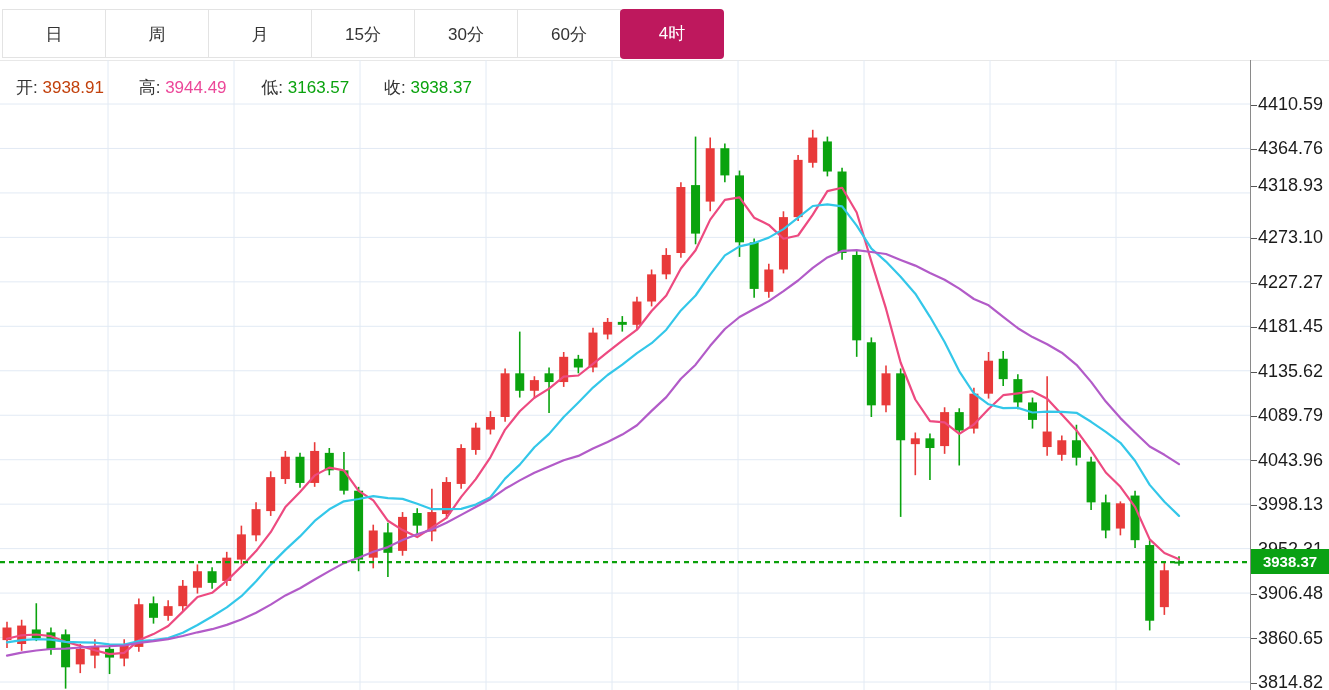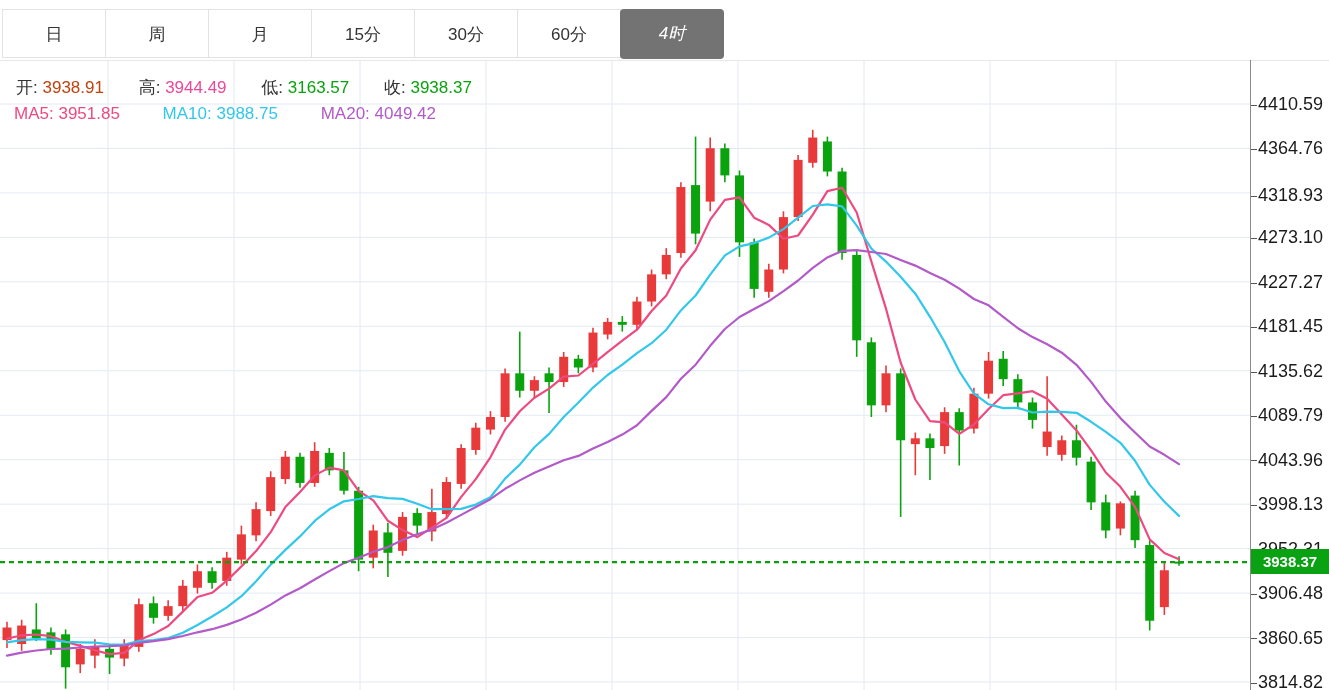--- a/index.html
+++ b/index.html
@@ -29,37 +29,32 @@
 
 <div id="app">
 
   <div id="tabbar">
       <div class="tab">日</div>
       <div class="tab">周</div>
       <div class="tab">月</div>
       <div class="tab">15分</div>
       <div class="tab">30分</div>
       <div class="tab">60分</div>
-      <div class="tab selected" style="background: #737373; font-style: italic;">4时</div>
+      <div class="tab selected" style="background: #be185d;">4时</div>
     </div>
 
   <div id="chartwrap"></div>
 
   <div id="ohlc-legend">
     <span class="item"><span class="lab">开:</span> <span class="val" style="color: #c2410c;">3938.91</span></span>
     <span class="item"><span class="lab">高:</span> <span class="val" style="color: #ec4899;">3944.49</span></span>
     <span class="item"><span class="lab">低:</span> <span class="val" style="color: rgb(10, 163, 14);">3163.57</span></span>
     <span class="item"><span class="lab">收:</span> <span class="val" style="color: rgb(10, 163, 14);">3938.37</span></span>
   </div>
 
-  <div id="ma-legend">
-    <span class="item" id="ma5item" style="color: rgb(237, 74, 128);"><span>MA5:</span> <span>3951.85</span></span>
-    <span class="item" id="ma10item" style="color: rgb(51, 199, 233);"><span>MA10:</span> <span>3988.75</span></span>
-    <span class="item" id="ma20item" style="color: rgb(178, 91, 200);"><span>MA20:</span> <span>4049.42</span></span>
-  </div>
 
   <svg id="chart-svg" width="1250" height="630">
       <line x1="108" y1="0" x2="108" y2="630" stroke="#e2eaf4" stroke-width="1"></line>
       <line x1="234" y1="0" x2="234" y2="630" stroke="#e2eaf4" stroke-width="1"></line>
       <line x1="360" y1="0" x2="360" y2="630" stroke="#e2eaf4" stroke-width="1"></line>
       <line x1="486" y1="0" x2="486" y2="630" stroke="#e2eaf4" stroke-width="1"></line>
       <line x1="612" y1="0" x2="612" y2="630" stroke="#e2eaf4" stroke-width="1"></line>
       <line x1="738" y1="0" x2="738" y2="630" stroke="#e2eaf4" stroke-width="1"></line>
       <line x1="864" y1="0" x2="864" y2="630" stroke="#e2eaf4" stroke-width="1"></line>
       <line x1="990" y1="0" x2="990" y2="630" stroke="#e2eaf4" stroke-width="1"></line>
@@ -242,21 +237,21 @@
       <rect x="1174.5" y="501.62393600000024" width="9" height="2" fill="#0aa30e"></rect>
       <polyline points="7.0,578.8 21.6,575.3 36.3,574.5 51.0,576.2 65.6,581.7 80.3,585.9 94.9,590.2 109.5,594.1 124.2,592.9 138.8,580.3 153.5,574.1 168.2,566.0 182.8,551.6 197.5,537.0 212.1,532.8 226.8,520.7 241.4,506.4 256.1,491.1 270.7,472.2 285.4,447.0 300.0,432.1 314.7,415.4 329.3,407.6 343.9,410.3 358.6,430.9 373.3,440.4 387.9,460.8 402.6,470.1 417.2,477.1 431.9,467.6 446.5,457.9 461.2,436.9 475.8,419.1 490.4,397.3 505.1,369.6 519.8,351.3 534.4,337.8 549.1,328.6 563.7,316.6 578.4,315.5 593.0,303.8 607.6,292.2 622.3,280.7 637.0,269.7 651.6,251.0 666.3,235.5 680.9,208.5 695.6,190.3 710.2,159.6 724.9,139.8 739.5,137.3 754.1,157.7 768.8,164.9 783.5,178.7 798.1,175.5 812.8,154.6 827.4,131.1 842.1,127.8 856.7,152.5 871.4,201.6 886.0,248.7 900.6,302.5 915.3,339.5 930.0,361.1 944.6,362.4 959.3,373.9 973.9,364.5 988.6,349.0 1003.2,335.2 1017.9,333.3 1032.5,331.2 1047.2,338.7 1061.8,354.6 1076.5,370.4 1091.1,390.4 1105.8,412.5 1120.4,426.8 1135.0,446.8 1149.7,479.4 1164.4,493.0 1179.0,499.3" fill="none" stroke="#ed4a80" stroke-width="2.2" stroke-linejoin="round" stroke-linecap="round"></polyline>
       <polyline points="7.0,582.4 21.6,580.1 36.3,579.2 51.0,579.6 65.6,581.9 80.3,582.4 94.9,582.7 109.5,584.3 124.2,584.6 138.8,581.0 153.5,580.0 168.2,578.1 182.8,572.8 197.5,565.0 212.1,556.5 226.8,547.4 241.4,536.2 256.1,521.3 270.7,504.6 285.4,489.9 300.0,476.4 314.7,460.9 329.3,449.3 343.9,441.3 358.6,439.0 373.3,436.2 387.9,438.1 402.6,438.9 417.2,443.7 431.9,449.2 446.5,449.1 461.2,448.9 475.8,444.6 490.4,437.2 505.1,418.6 519.8,404.6 534.4,387.3 549.1,373.9 563.7,357.0 578.4,342.5 593.0,327.6 607.6,315.0 622.3,304.7 637.0,293.1 651.6,283.2 666.3,269.7 680.9,250.4 695.6,235.5 710.2,214.6 724.9,195.4 739.5,186.4 754.1,183.1 768.8,177.6 783.5,169.1 798.1,157.7 812.8,146.0 827.4,144.4 842.1,146.3 856.7,165.6 871.4,188.6 886.0,201.6 900.6,216.8 915.3,233.7 930.0,256.8 944.6,282.0 959.3,311.3 973.9,333.5 988.6,344.3 1003.2,348.1 1017.9,347.9 1032.5,352.5 1047.2,351.6 1061.8,351.8 1076.5,352.8 1091.1,361.8 1105.8,371.8 1120.4,382.8 1135.0,400.7 1149.7,424.9 1164.4,441.7 1179.0,455.9" fill="none" stroke="#33c7e9" stroke-width="2.2" stroke-linejoin="round" stroke-linecap="round"></polyline>
       <polyline points="7.0,595.6 21.6,592.7 36.3,590.5 51.0,589.0 65.6,588.7 80.3,587.5 94.9,586.5 109.5,586.2 124.2,585.5 138.8,582.9 153.5,581.2 168.2,579.1 182.8,576.0 197.5,572.3 212.1,569.2 226.8,564.9 241.4,559.5 256.1,552.8 270.7,544.6 285.4,535.4 300.0,528.2 314.7,519.5 329.3,511.1 343.9,503.1 358.6,497.8 373.3,491.8 387.9,487.1 402.6,480.1 417.2,474.2 431.9,469.6 446.5,462.8 461.2,454.9 475.8,447.0 490.4,439.2 505.1,428.8 519.8,420.4 534.4,412.7 549.1,406.4 563.7,400.3 578.4,395.9 593.0,388.4 607.6,381.9 622.3,374.6 637.0,365.2 651.6,350.9 666.3,337.1 680.9,318.8 695.6,304.7 710.2,285.8 724.9,269.0 739.5,257.0 754.1,249.0 768.8,241.1 783.5,231.1 798.1,220.5 812.8,207.8 827.4,197.4 842.1,190.9 856.7,190.1 871.4,192.0 886.0,194.0 900.6,199.9 915.3,205.6 930.0,213.0 944.6,219.8 959.3,228.6 973.9,239.0 988.6,245.3 1003.2,256.9 1017.9,268.2 1032.5,277.1 1047.2,284.2 1061.8,292.7 1076.5,304.8 1091.1,321.9 1105.8,341.6 1120.4,358.1 1135.0,372.5 1149.7,386.5 1164.4,394.8 1179.0,404.2" fill="none" stroke="#b25bc8" stroke-width="2.2" stroke-linejoin="round" stroke-linecap="round"></polyline>
       <line x1="0" y1="502.14784400000025" x2="1250" y2="502.14784400000025" stroke="#0aa00a" stroke-width="2.4" stroke-dasharray="5 4"></line>
     </svg>
 
   <div id="yaxis">
       <div class="ytick" style="top: 35px;"><span class="dash"></span>4410.59</div>
       <div class="ytick" style="top: 79.4643px;"><span class="dash"></span>4364.76</div>
-      <div class="ytick" style="top: 126px;"><span class="dash"></span>4318.93</div>
+      <div class="ytick" style="top: 116px;"><span class="dash"></span>4318.93</div>
       <div class="ytick" style="top: 168.393px;"><span class="dash"></span>4273.10</div>
       <div class="ytick" style="top: 212.857px;"><span class="dash"></span>4227.27</div>
       <div class="ytick" style="top: 257.312px;"><span class="dash"></span>4181.45</div>
       <div class="ytick" style="top: 301.776px;"><span class="dash"></span>4135.62</div>
       <div class="ytick" style="top: 346.24px;"><span class="dash"></span>4089.79</div>
       <div class="ytick" style="top: 390.704px;"><span class="dash"></span>4043.96</div>
       <div class="ytick" style="top: 435.169px;"><span class="dash"></span>3998.13</div>
       <div class="ytick" style="top: 479.623px;"><span class="dash"></span>3952.31</div>
       <div class="ytick" style="top: 524.088px;"><span class="dash"></span>3906.48</div>
       <div class="ytick" style="top: 568.552px;"><span class="dash"></span>3860.65</div>

